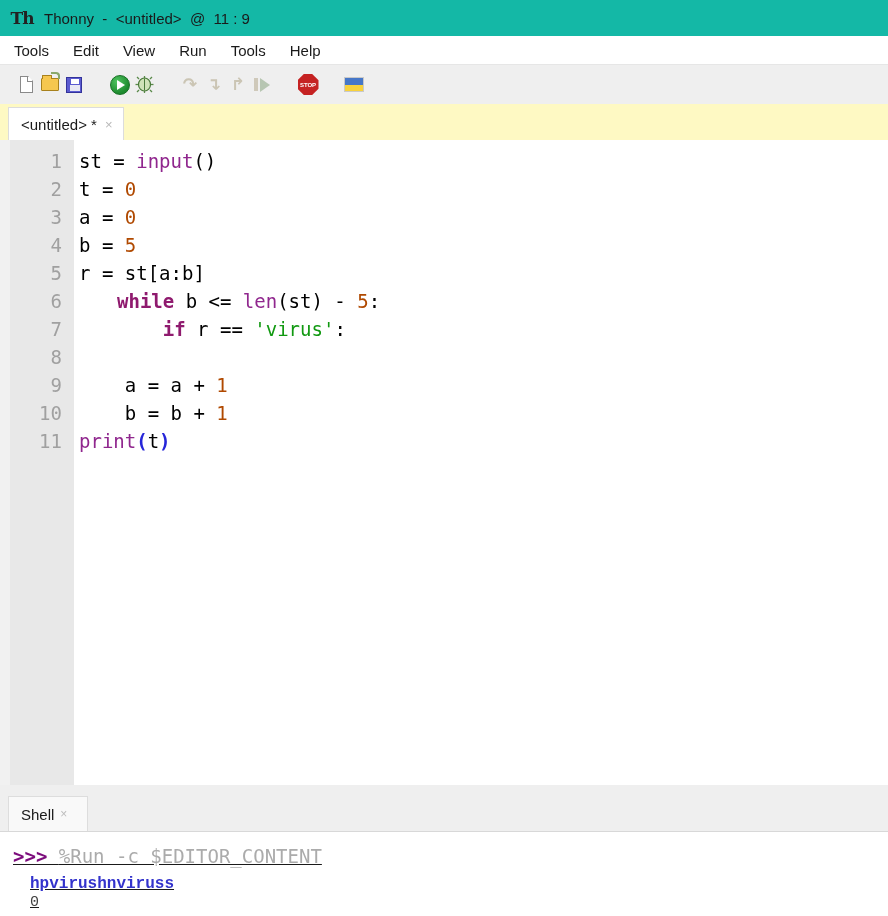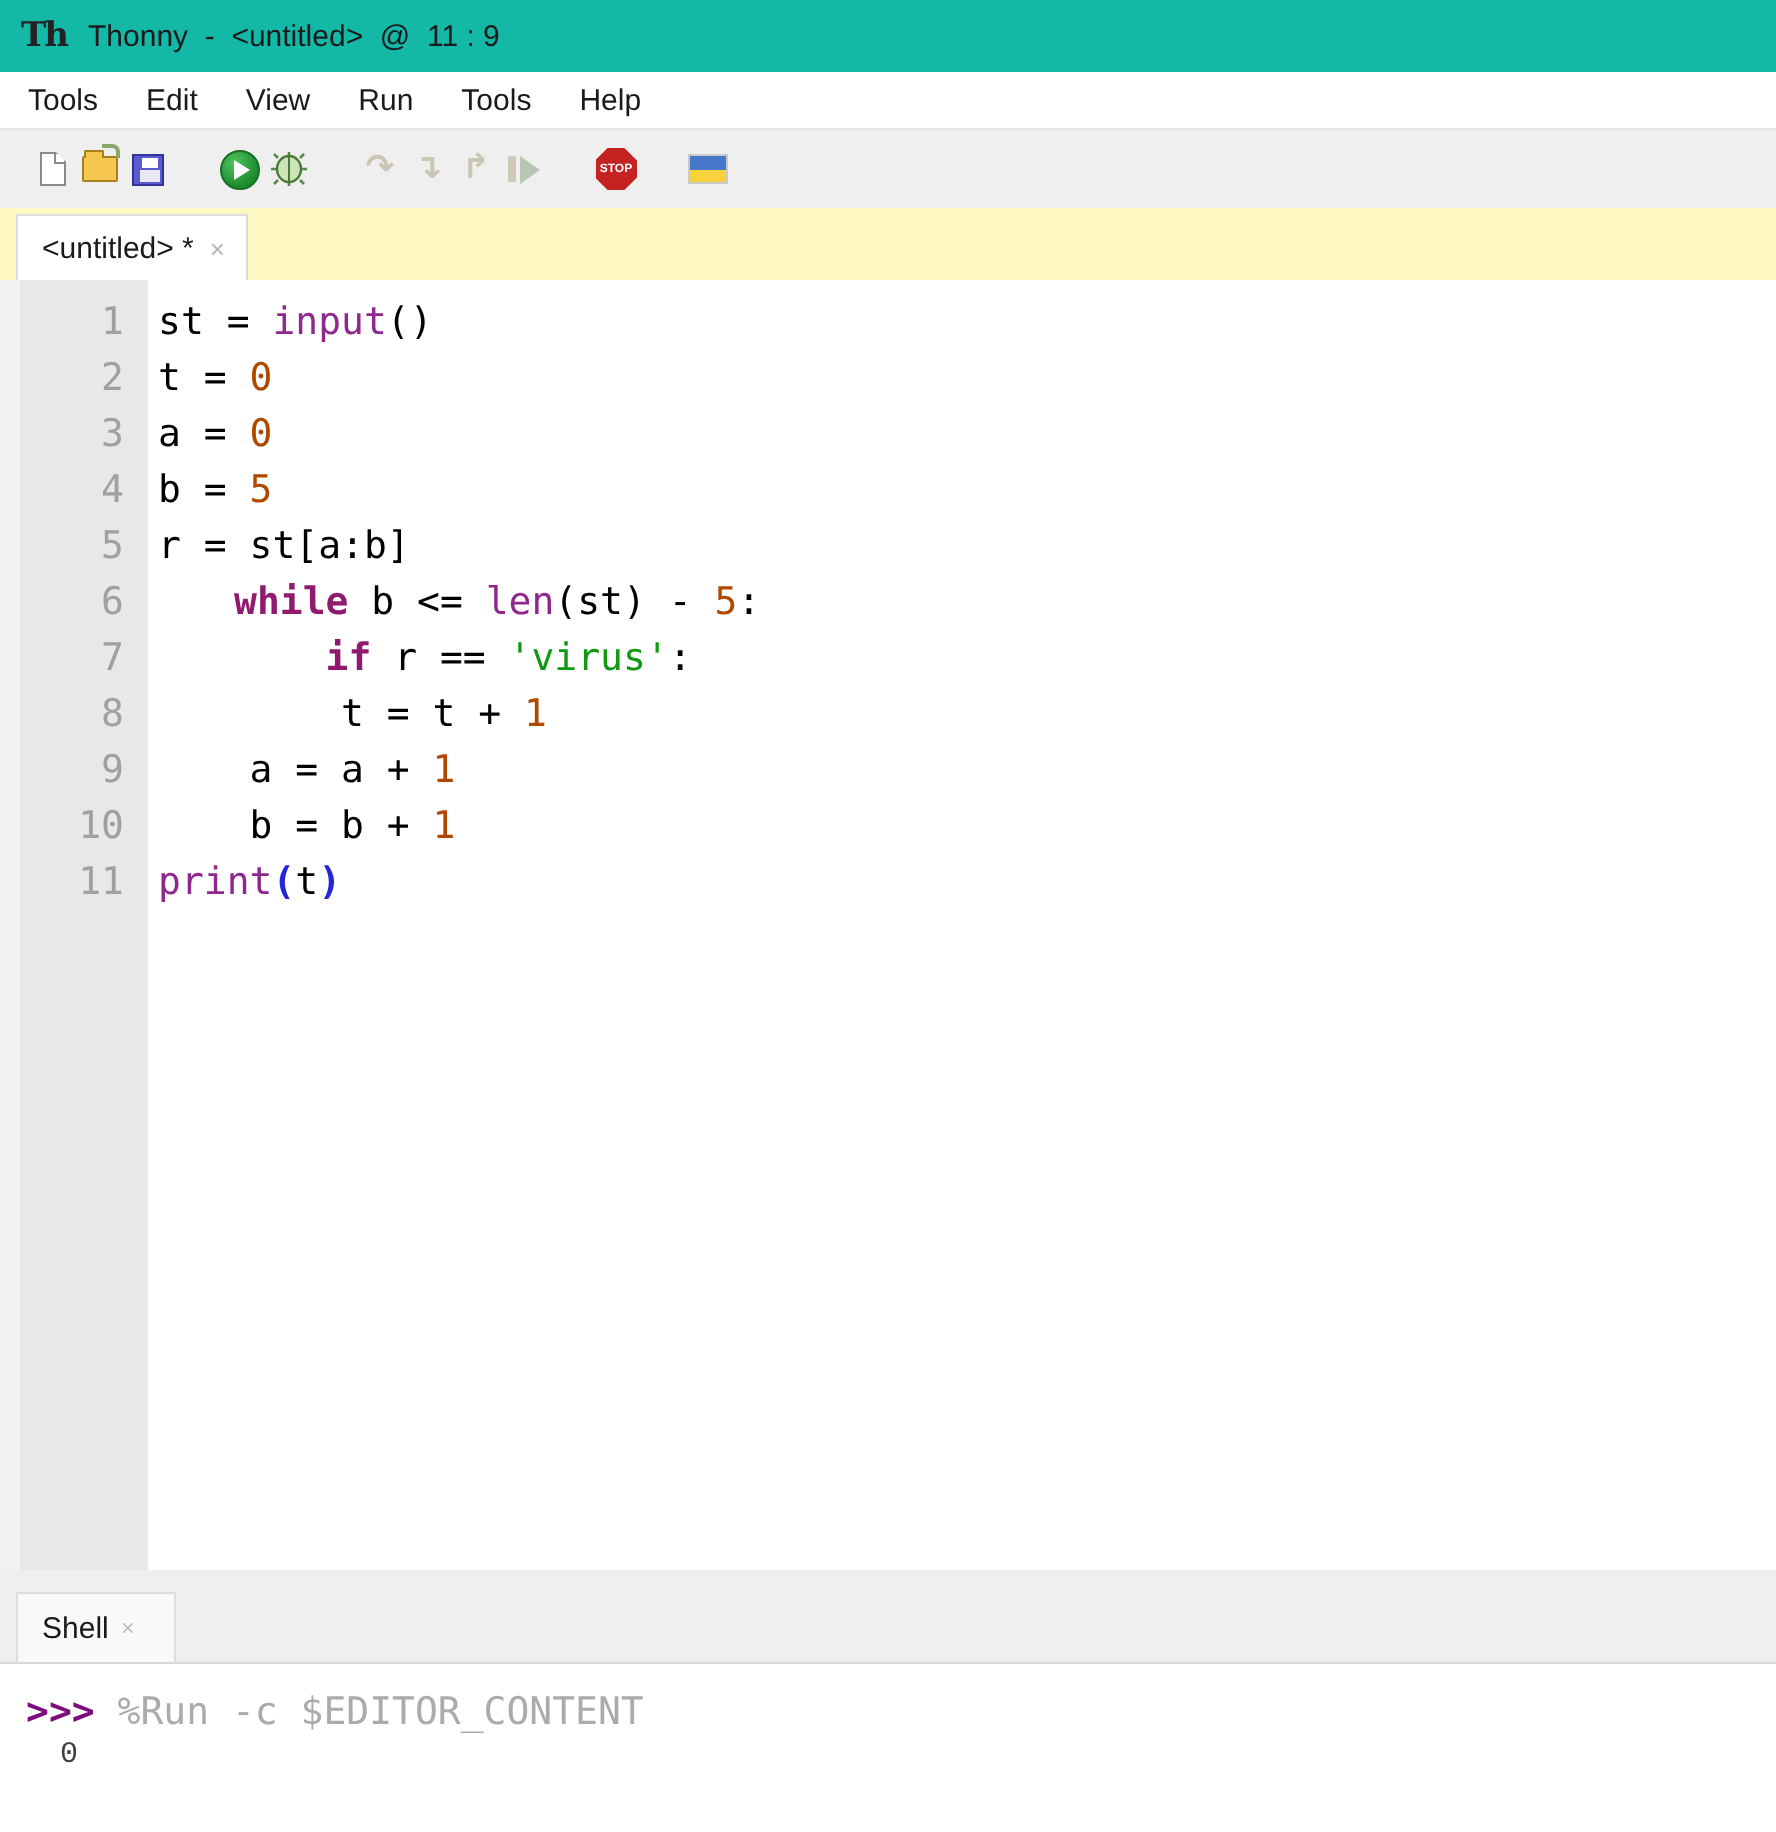--- a/index.html
+++ b/index.html
@@ -82,21 +82,21 @@
   .tok-builtin { color:#90278e; }
   .tok-number  { color:#b04900; }
   .tok-string  { color:#119911; }
   .tok-paren   { color:#2626d9; font-weight:bold; }
 
   
   .shell-header { height:46px; background:#efefef; display:flex; align-items:flex-end; padding-left:8px; }
   .shell-tab { background:#f9f9f9; border:1px solid #dddddd; border-bottom:none; height:35px;
                display:flex; align-items:center; padding:0 20px 0 12px; font-size:15px; }
   .shell-tab .close-x { color:#bdbdbd; font-size:12px; margin-left:6px; }
-  .shell-body { height:67px; background:#ffffff; border-top:1px solid #d8d8d8; padding-top:11px; }
+  .shell-body { height:67px; background:#ffffff; border-top:1px solid #d8d8d8; padding-top:11px;text-decoration:underline; }
   .shell-prompt-line { font-family:"DejaVu Sans Mono", monospace; font-size:19px; line-height:26px;
                        padding-left:13px; white-space:pre; }
   .shell-prompt { color:#7c0c7c; font-weight:bold; }
   .shell-cmd { color:#ababab; }
   .shell-stdin { font-family:"Liberation Mono", monospace; font-size:16px; font-weight:600;
                  line-height:20px; color:#3333cc; padding-left:30px; margin-top:5px; white-space:pre; }
   .shell-stdout { font-family:"Liberation Mono", monospace; font-size:15px; line-height:18px;
                   color:#404040; padding-left:30px; white-space:pre; }
 </style>
 </head>
@@ -186,29 +186,30 @@
   <div class="strip-margin"></div>
   <div class="strip-gutter"></div>
   <div class="code-lines">
       <div class="code-line"><span class="ln">1</span><span class="code"><span class="tok-plain">st = </span><span class="tok-builtin">input</span><span class="tok-plain">()</span></span></div>
       <div class="code-line"><span class="ln">2</span><span class="code"><span class="tok-plain">t = </span><span class="tok-number">0</span></span></div>
       <div class="code-line"><span class="ln">3</span><span class="code"><span class="tok-plain">a = </span><span class="tok-number">0</span></span></div>
       <div class="code-line"><span class="ln">4</span><span class="code"><span class="tok-plain">b = </span><span class="tok-number">5</span></span></div>
       <div class="code-line"><span class="ln">5</span><span class="code"><span class="tok-plain">r = st[a:b]</span></span></div>
       <div class="code-line"><span class="ln">6</span><span class="code"><span class="tok-keyword">while</span><span class="tok-plain"> b &lt;= </span><span class="tok-builtin">len</span><span class="tok-plain">(st) - </span><span class="tok-number">5</span><span class="tok-plain">:</span></span></div>
       <div class="code-line"><span class="ln">7</span><span class="code"><span class="tok-plain">    </span><span class="tok-keyword">if</span><span class="tok-plain"> r == </span><span class="tok-string">'virus'</span><span class="tok-plain">:</span></span></div>
-      <div class="code-line"><span class="ln">8</span><span class="code"><span class="tok-plain">        t = t + </span><span class="tok-number">1</span></span></div>
+      <div class="code-line"><span class="ln">8</span></div>
       <div class="code-line"><span class="ln">9</span><span class="code"><span class="tok-plain">    a = a + </span><span class="tok-number">1</span></span></div>
       <div class="code-line"><span class="ln">10</span><span class="code"><span class="tok-plain">    b = b + </span><span class="tok-number">1</span></span></div>
       <div class="code-line"><span class="ln">11</span><span class="code"><span class="tok-builtin">print</span><span class="tok-paren">(</span><span class="tok-plain">t</span><span class="tok-paren">)</span></span></div>
     </div>
 </div>
 
 <div class="shell-header">
   <div class="shell-tab">
     <span>Shell</span>
     <span class="close-x">×</span>
   </div>
 </div>
 <div class="shell-body">
   <div class="shell-prompt-line"><span class="shell-prompt">&gt;&gt;&gt; </span><span class="shell-cmd">%Run -c $EDITOR_CONTENT</span></div>
+  <div class="shell-stdin">hpvirushnviruss</div>
   <div class="shell-stdout">0</div>
 </div>
 
 </body></html>

